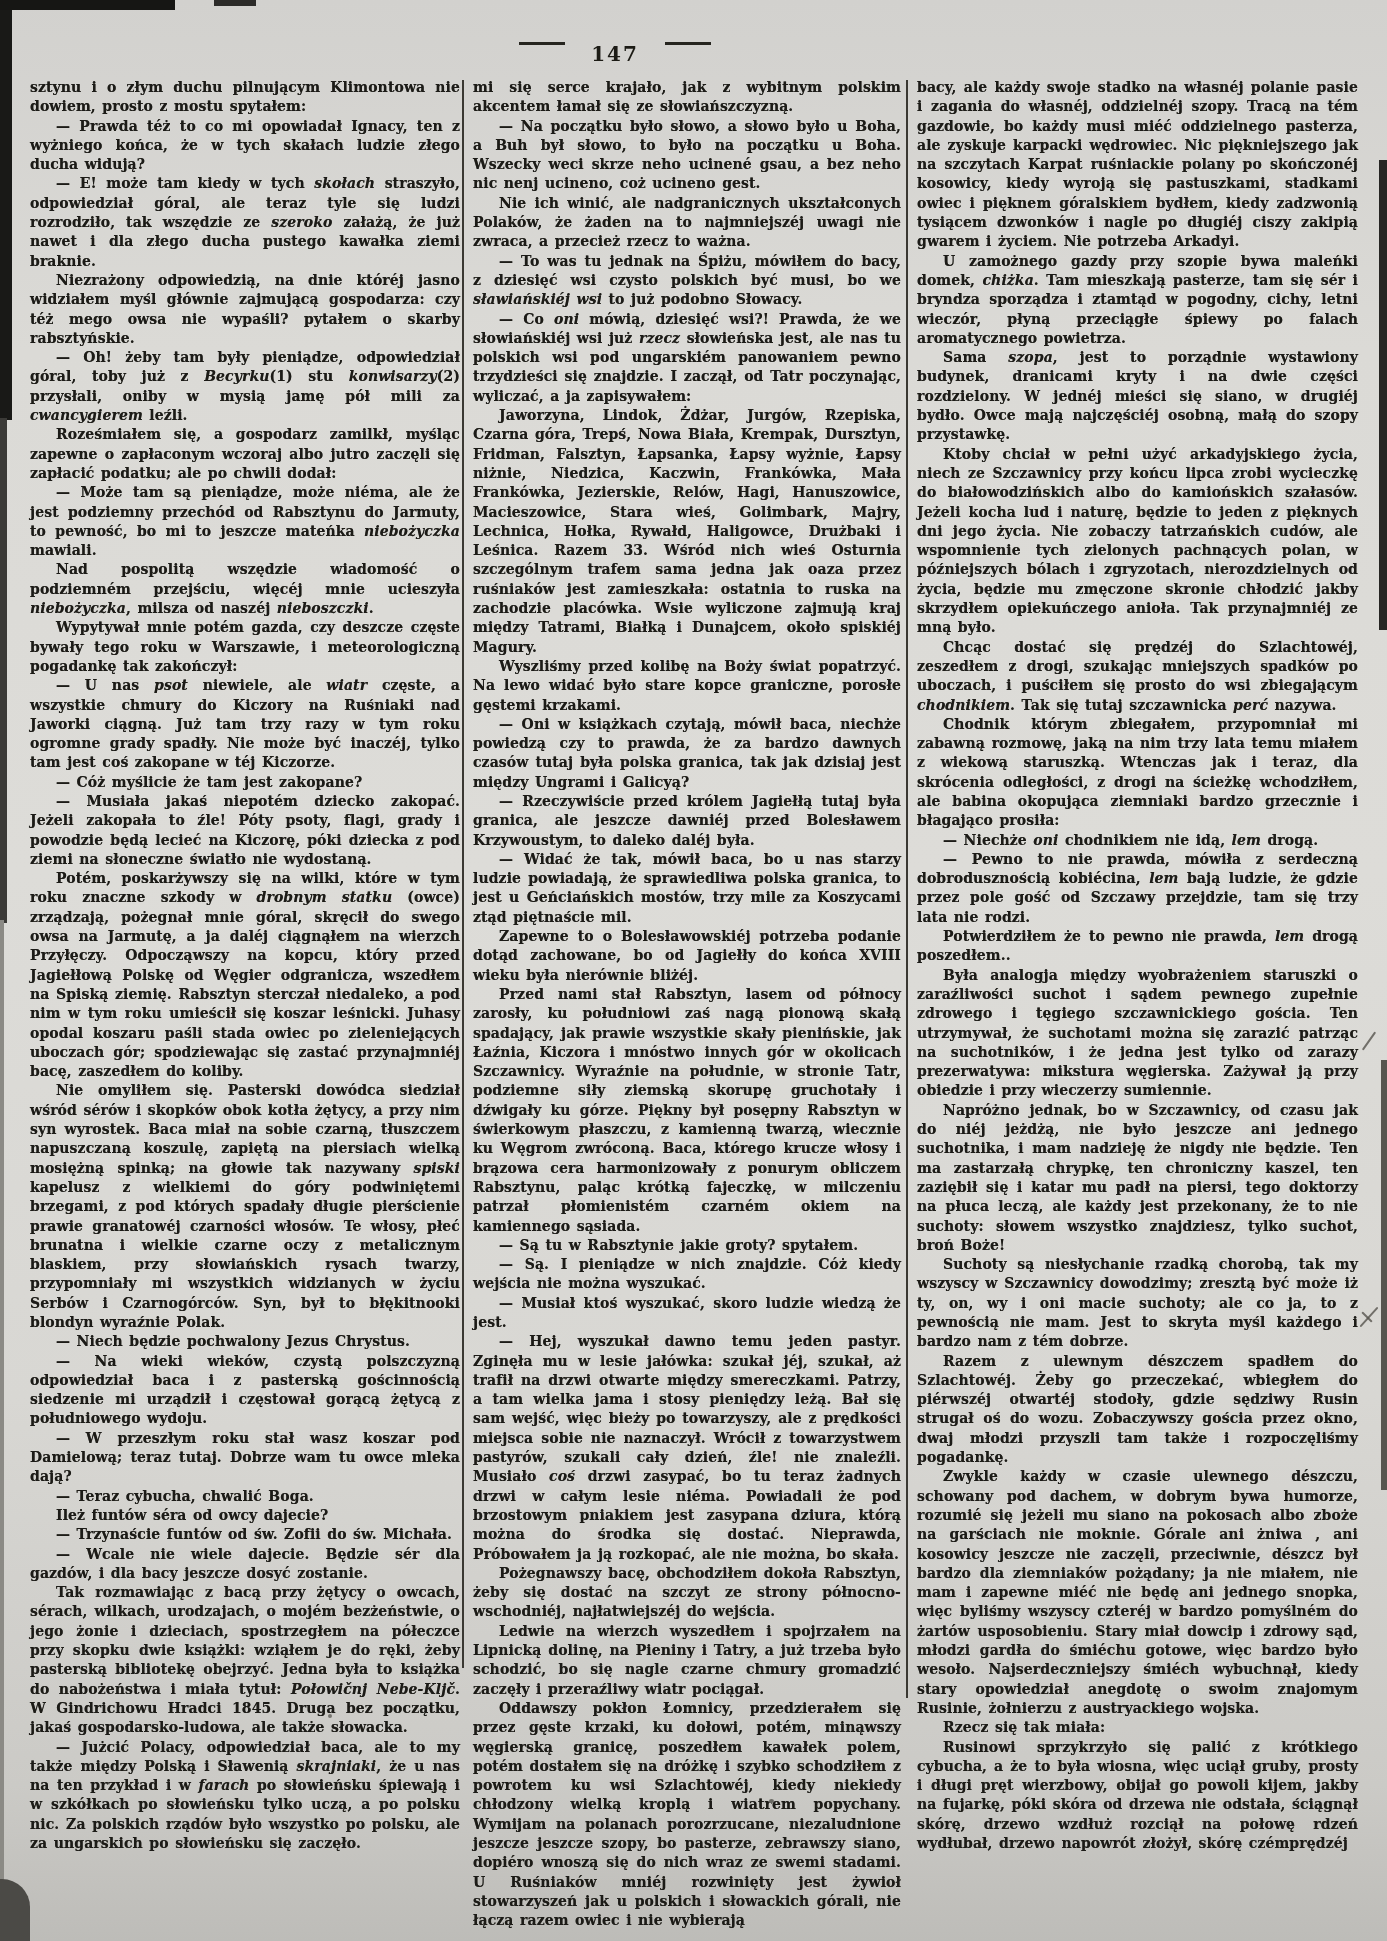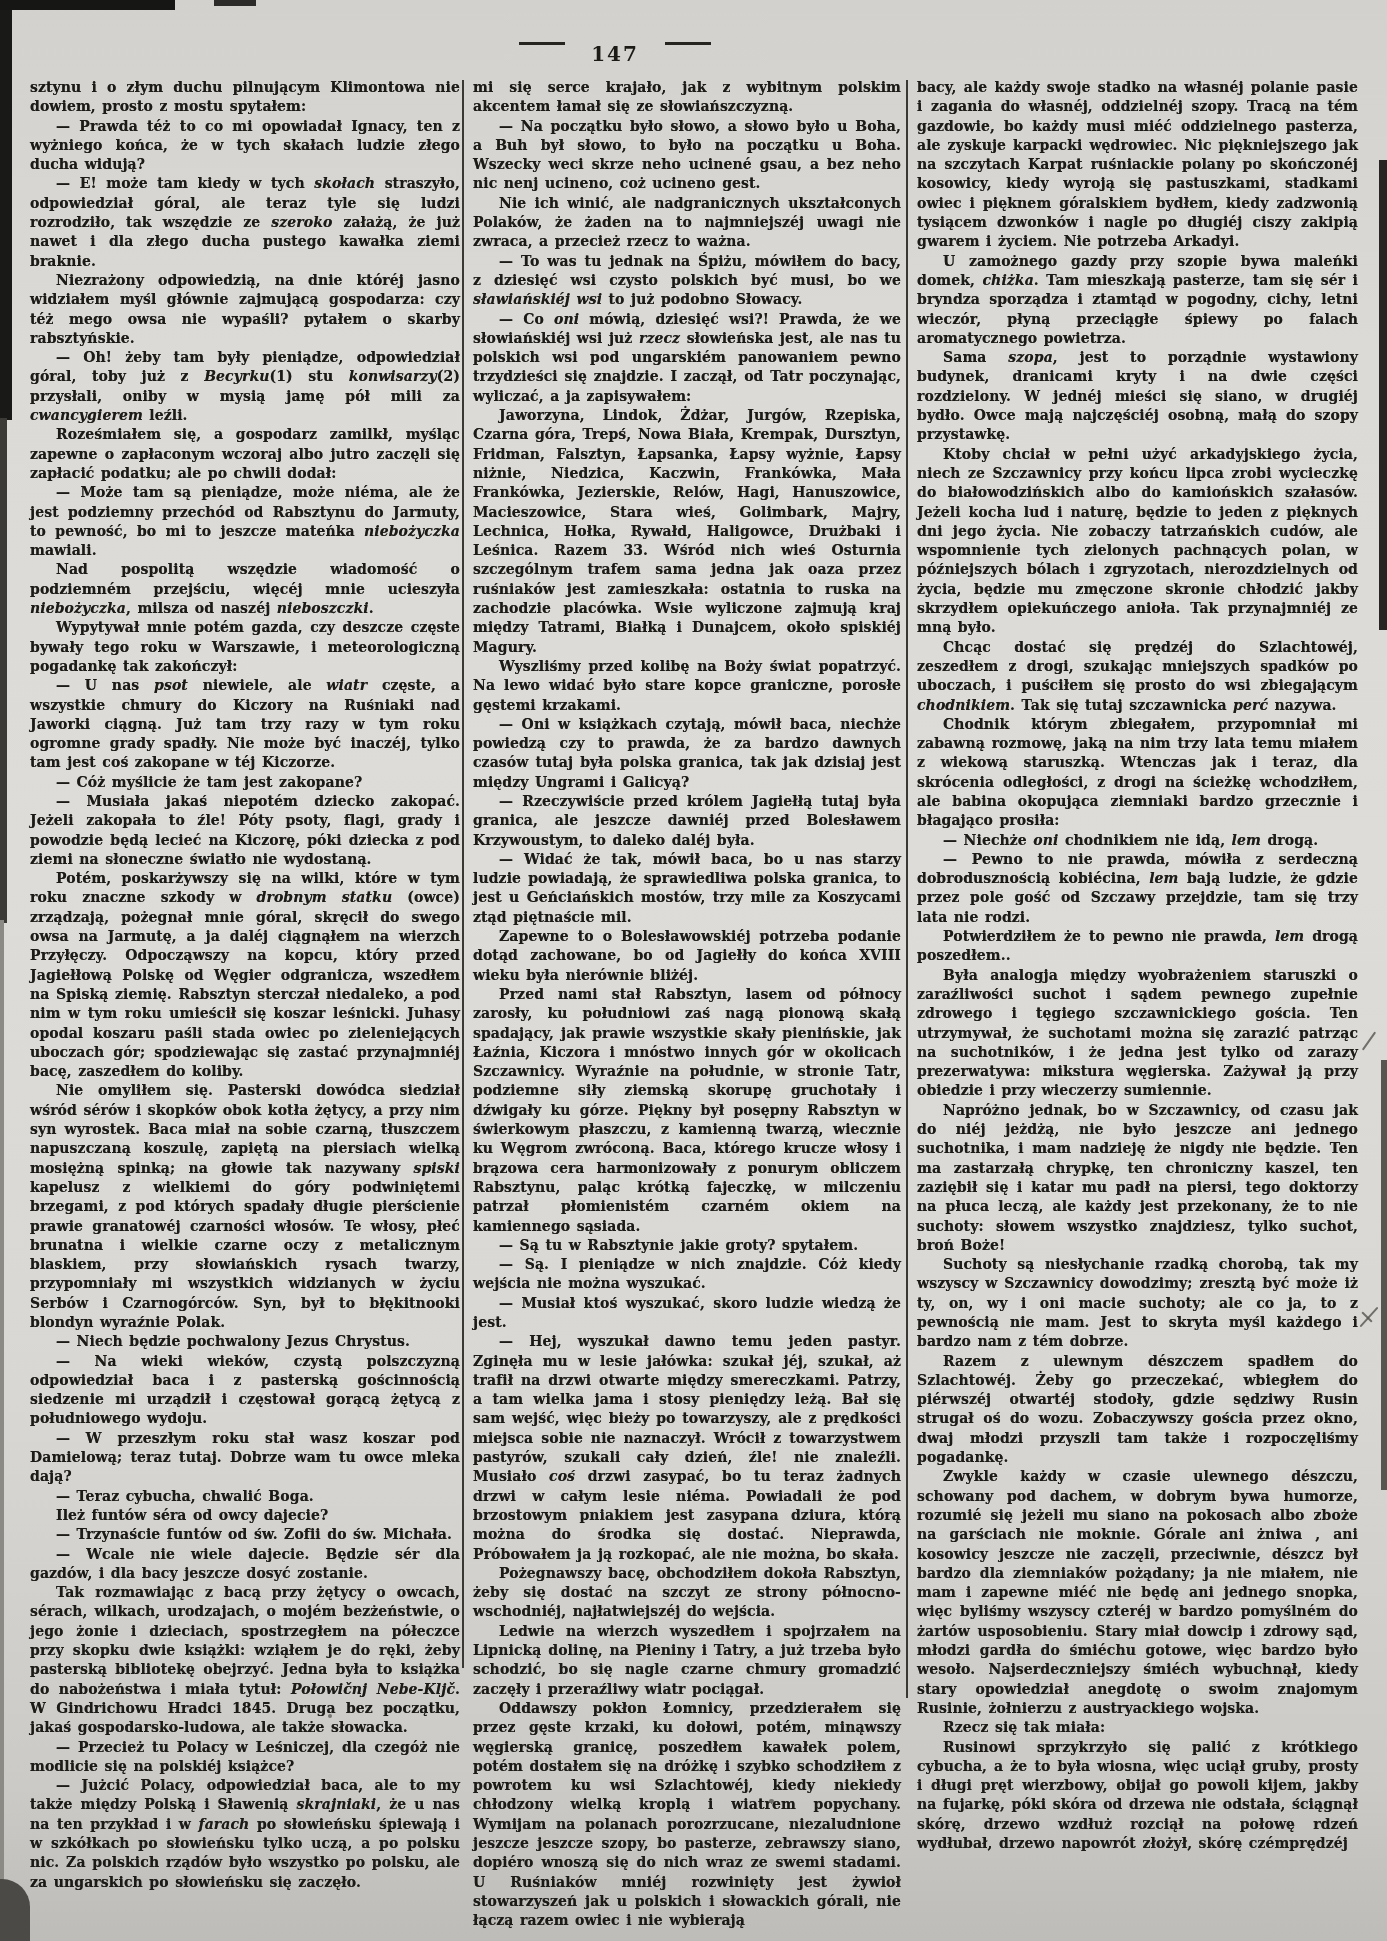--- a/index.html
+++ b/index.html
@@ -77,21 +77,20 @@
       <p>Potém, poskarżywszy się na wilki, które w tym roku znaczne szkody w <i>drobnym statku</i> (owce) zrządzają, pożegnał mnie góral, skręcił do swego owsa na Jarmutę, a ja daléj ciągnąłem na wierzch Przyłęczy. Odpocząwszy na kopcu, który przed Jagiełłową Polskę od Węgier odgranicza, wszedłem na Spiską ziemię. Rabsztyn sterczał niedaleko, a pod nim w tym roku umieścił się koszar leśnicki. Juhasy opodal koszaru paśli stada owiec po zieleniejących uboczach gór; spodziewając się zastać przynajmniéj bacę, zaszedłem do koliby.</p>
       <p>Nie omyliłem się. Pasterski dowódca siedział wśród sérów i skopków obok kotła żętycy, a przy nim syn wyrostek. Baca miał na sobie czarną, tłuszczem napuszczaną koszulę, zapiętą na piersiach wielką mosiężną spinką; na głowie tak nazywany <i>spiski</i> kapelusz z wielkiemi do góry podwiniętemi brzegami, z pod których spadały długie pierścienie prawie granatowéj czarności włosów. Te włosy, płeć brunatna i wielkie czarne oczy z metalicznym blaskiem, przy słowiańskich rysach twarzy, przypomniały mi wszystkich widzianych w życiu Serbów i Czarnogórców. Syn, był to błękitnooki blondyn wyraźnie Polak.</p>
       <p>— Niech będzie pochwalony Jezus Chrystus.</p>
       <p>— Na wieki wieków, czystą polszczyzną odpowiedział baca i z pasterską gościnnością siedzenie mi urządził i częstował gorącą żętycą z południowego wydoju.</p>
       <p>— W przeszłym roku stał wasz koszar pod Damielową; teraz tutaj. Dobrze wam tu owce mleka dają?</p>
       <p>— Teraz cybucha, chwalić Boga.</p>
       <p>Ileż funtów séra od owcy dajecie?</p>
       <p>— Trzynaście funtów od św. Zofii do św. Michała.</p>
       <p>— Wcale nie wiele dajecie. Będzie sér dla gazdów, i dla bacy jeszcze dosyć zostanie.</p>
       <p>Tak rozmawiając z bacą przy żętycy o owcach, sérach, wilkach, urodzajach, o mojém bezżeństwie, o jego żonie i dzieciach, spostrzegłem na półeczce przy skopku dwie książki: wziąłem je do ręki, żeby pasterską bibliotekę obejrzyć. Jedna była to książka do nabożeństwa i miała tytuł: <i>Połowičnj Nebe-Kljč</i>. W Gindrichowu Hradci 1845. Druga bez początku, jakaś gospodarsko-ludowa, ale także słowacka.</p>
-      <p>— Przecież tu Polacy w Leśniczej, dla czegóż nie modlicie się na polskiéj książce?</p>
       <p>— Jużcić Polacy, odpowiedział baca, ale to my także między Polską i Sławenią <i>skrajniaki</i>, że u nas na ten przykład i w <i>farach</i> po słowieńsku śpiewają i w szkółkach po słowieńsku tylko uczą, a po polsku nic. Za polskich rządów było wszystko po polsku, ale za ungarskich po słowieńsku się zaczęło.</p>
     </div>
   <div class="divider" id="div0"></div>
   <div class="col" id="col1">
       <p class="noindent">mi się serce krajało, jak z wybitnym polskim akcentem łamał się ze słowiańszczyzną.</p>
       <p>— Na początku było słowo, a słowo było u Boha, a Buh był słowo, to było na początku u Boha. Wszecky weci skrze neho ucinené gsau, a bez neho nic nenj ucineno, coż ucineno gest.</p>
       <p>Nie ich winić, ale nadgranicznych ukształconych Polaków, że żaden na to najmniejszéj uwagi nie zwraca, a przecież rzecz to ważna.</p>
       <p>— To was tu jednak na Śpiżu, mówiłem do bacy, z dziesięć wsi czysto polskich być musi, bo we <i>sławiańskiéj wsi</i> to już podobno Słowacy.</p>
       <p>— Co <i>oni</i> mówią, dziesięć wsi?! Prawda, że we słowiańskiéj wsi już <i>rzecz</i> słowieńska jest, ale nas tu polskich wsi pod ungarskiém panowaniem pewno trzydzieści się znajdzie. I zaczął, od Tatr poczynając, wyliczać, a ja zapisywałem:</p>
       <p>Jaworzyna, Lindok, Żdżar, Jurgów, Rzepiska, Czarna góra, Trepś, Nowa Biała, Krempak, Dursztyn, Fridman, Falsztyn, Łapsanka, Łapsy wyżnie, Łapsy niżnie, Niedzica, Kaczwin, Frankówka, Mała Frankówka, Jezierskie, Relów, Hagi, Hanuszowice, Macieszowice, Stara wieś, Golimbark, Majry, Lechnica, Hołka, Rywałd, Haligowce, Drużbaki i Leśnica. Razem 33. Wśród nich wieś Osturnia szczególnym trafem sama jedna jak oaza przez ruśniaków jest zamieszkała: ostatnia to ruska na zachodzie placówka. Wsie wyliczone zajmują kraj między Tatrami, Białką i Dunajcem, około spiskiéj Magury.</p>

